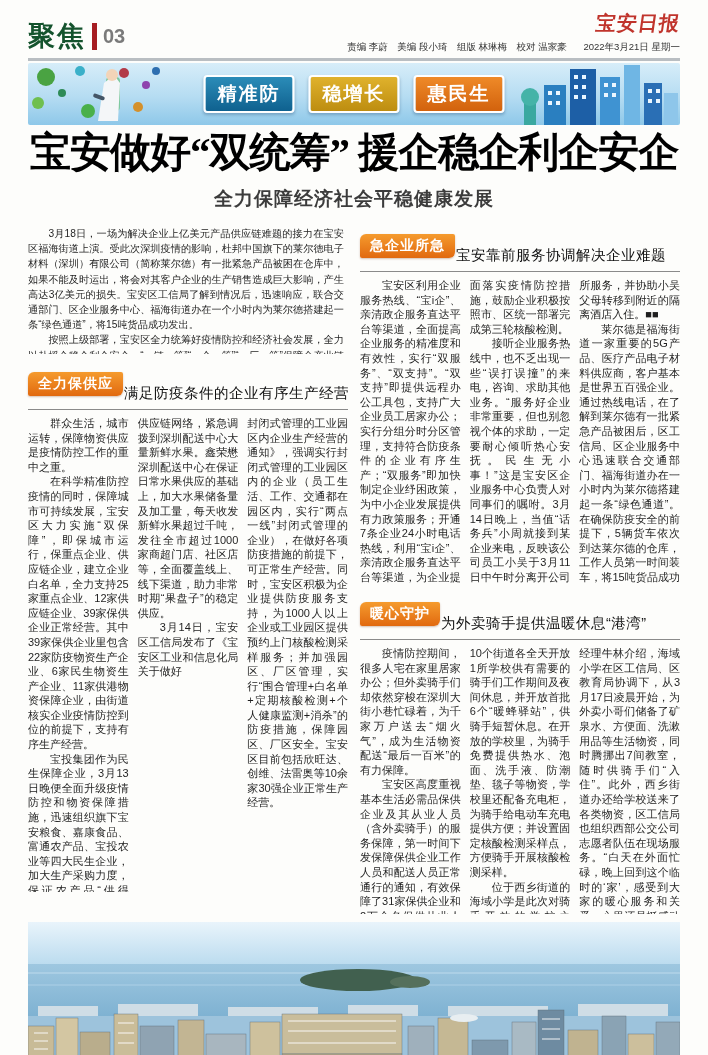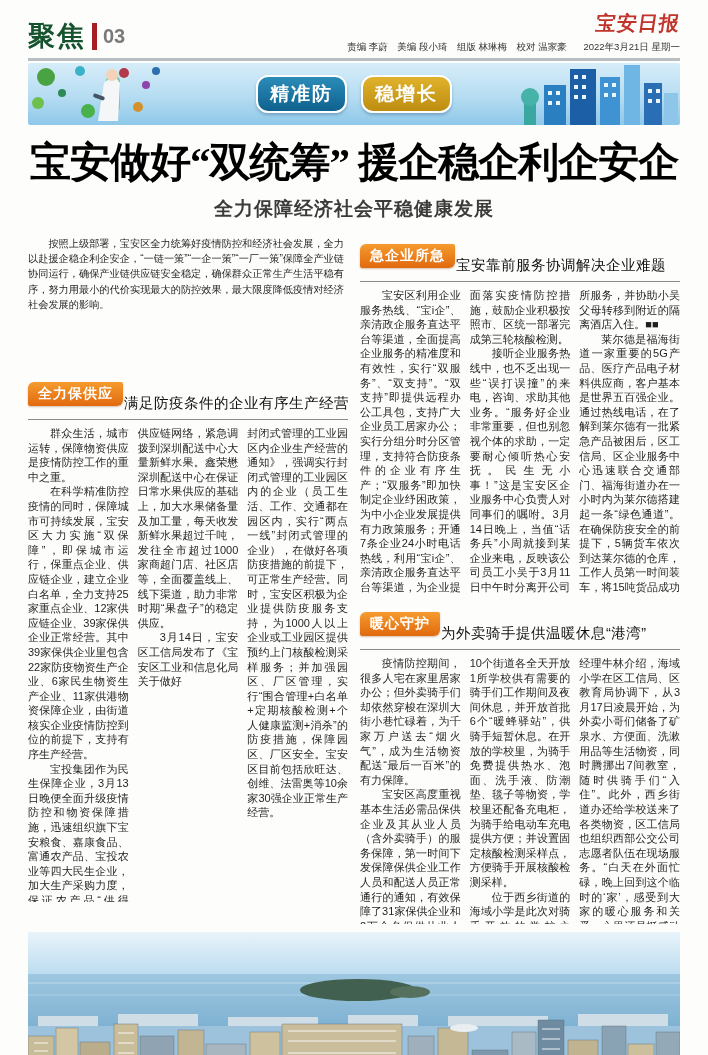--- a/index.html
+++ b/index.html
@@ -20,28 +20,28 @@
   .paper-name{font-size:20px;font-weight:900;color:#c0342c;transform:skewX(-8deg);letter-spacing:1px;font-family:"Liberation Serif","DejaVu Serif",serif;}
   .credit-row{font-size:9.5px;color:#333;margin-top:4px;white-space:nowrap;}
   .credit-row .date{margin-left:14px;}
   .mast-rule{height:3px;background:#b9bec2;margin-top:4px;}
 
   
   .banner{margin-top:2px;height:62px;border-radius:2px;position:relative;overflow:hidden;
     background:linear-gradient(180deg,#d7edf9 0%,#b5dcf2 55%,#8ec8e9 100%);}
   .banner svg{position:absolute;top:0;left:0;}
   .slogans{position:absolute;left:50%;top:50%;transform:translate(-50%,-50%);display:flex;gap:14px;}
-  .slogan{padding:4px 12px;border:2px solid #fff;border-radius:12px;color:#fff;font-size:19px;font-weight:900;
+  .slogan{padding:4px 12px;border:2px solid #fff;border-radius:4px;color:#fff;font-size:19px;font-weight:900;
     letter-spacing:2px;box-shadow:0 2px 3px rgba(0,40,80,.25);white-space:nowrap;}
   .slogan.s0{background:linear-gradient(180deg,#2b8cb8,#0f618f);}
   .slogan.s1{background:linear-gradient(180deg,#e0b22c,#bd8d10);}
   .slogan.s2{background:linear-gradient(180deg,#ef8a28,#d2620d);}
 
   
-  .headline{margin-top:10px;text-align:center;font-size:41px;font-weight:900;letter-spacing:-1px;color:#000;
+  .headline{margin-top:0;text-align:center;font-size:41px;font-weight:900;letter-spacing:-1px;color:#000;
     white-space:nowrap;font-family:"Liberation Serif","DejaVu Serif",serif;}
   .subhead{text-align:center;font-size:19px;font-weight:700;color:#3c3c3c;margin-top:6px;letter-spacing:1px;}
 
   
   .bodygrid{display:flex;gap:12px;margin-top:14px;}
   .half{width:320px;position:relative;}
   .cols{display:flex;gap:9px;overflow:hidden;}
   .col{width:101px;overflow:hidden;text-align:justify;}
   .para{margin:0;font-size:11px;line-height:14.6px;text-indent:2em;color:#1f1f1f;}
   .para.cont{text-indent:0;}
@@ -127,30 +127,32 @@
           <rect x="584" y="30" width="4" height="4"></rect>
         <rect x="620" y="26" width="4" height="4"></rect>
           <rect x="628" y="26" width="4" height="4"></rect>
         <rect x="620" y="36" width="4" height="4"></rect>
           <rect x="628" y="36" width="4" height="4"></rect>
       </g>
     </svg>
     <div class="slogans">
       <span class="slogan s0">精准防</span>
       <span class="slogan s1">稳增长</span>
+      <span class="slogan s2">惠民生</span>
     </div>
   </div>
 
   <div class="headline">宝安做好“双统筹” 援企稳企利企安企</div>
   <div class="subhead">全力保障经济社会平稳健康发展</div>
 
   <div class="bodygrid">
 
     <div class="half left">
       <div class="lead">
+          <p class="para">3月18日，一场为解决企业上亿美元产品供应链难题的接力在宝安区福海街道上演。受此次深圳疫情的影响，杜邦中国旗下的莱尔德电子材料（深圳）有限公司（简称莱尔德）有一批紧急产品被困在仓库中，如果不能及时运出，将会对其客户企业的生产销售造成巨大影响，产生高达3亿美元的损失。宝安区工信局了解到情况后，迅速响应，联合交通部门、区企业服务中心、福海街道办在一个小时内为莱尔德搭建起一条“绿色通道”，将15吨货品成功发出。</p>
           <p class="para">按照上级部署，宝安区全力统筹好疫情防控和经济社会发展，全力以赴援企稳企利企安企，“一链一策”“一企一策”“一厂一策”保障全产业链协同运行，确保产业链供应链安全稳定，确保群众正常生产生活平稳有序，努力用最小的代价实现最大的防控效果，最大限度降低疫情对经济社会发展的影响。</p>
         </div>
 
       <div class="sec-head h-supply-head">
         <span class="sec-badge">全力保供应</span>
         <span class="sec-title">满足防疫条件的企业有序生产经营</span>
       </div>
       <div class="h-supply">
         <div class="cols">
           <div class="col">

